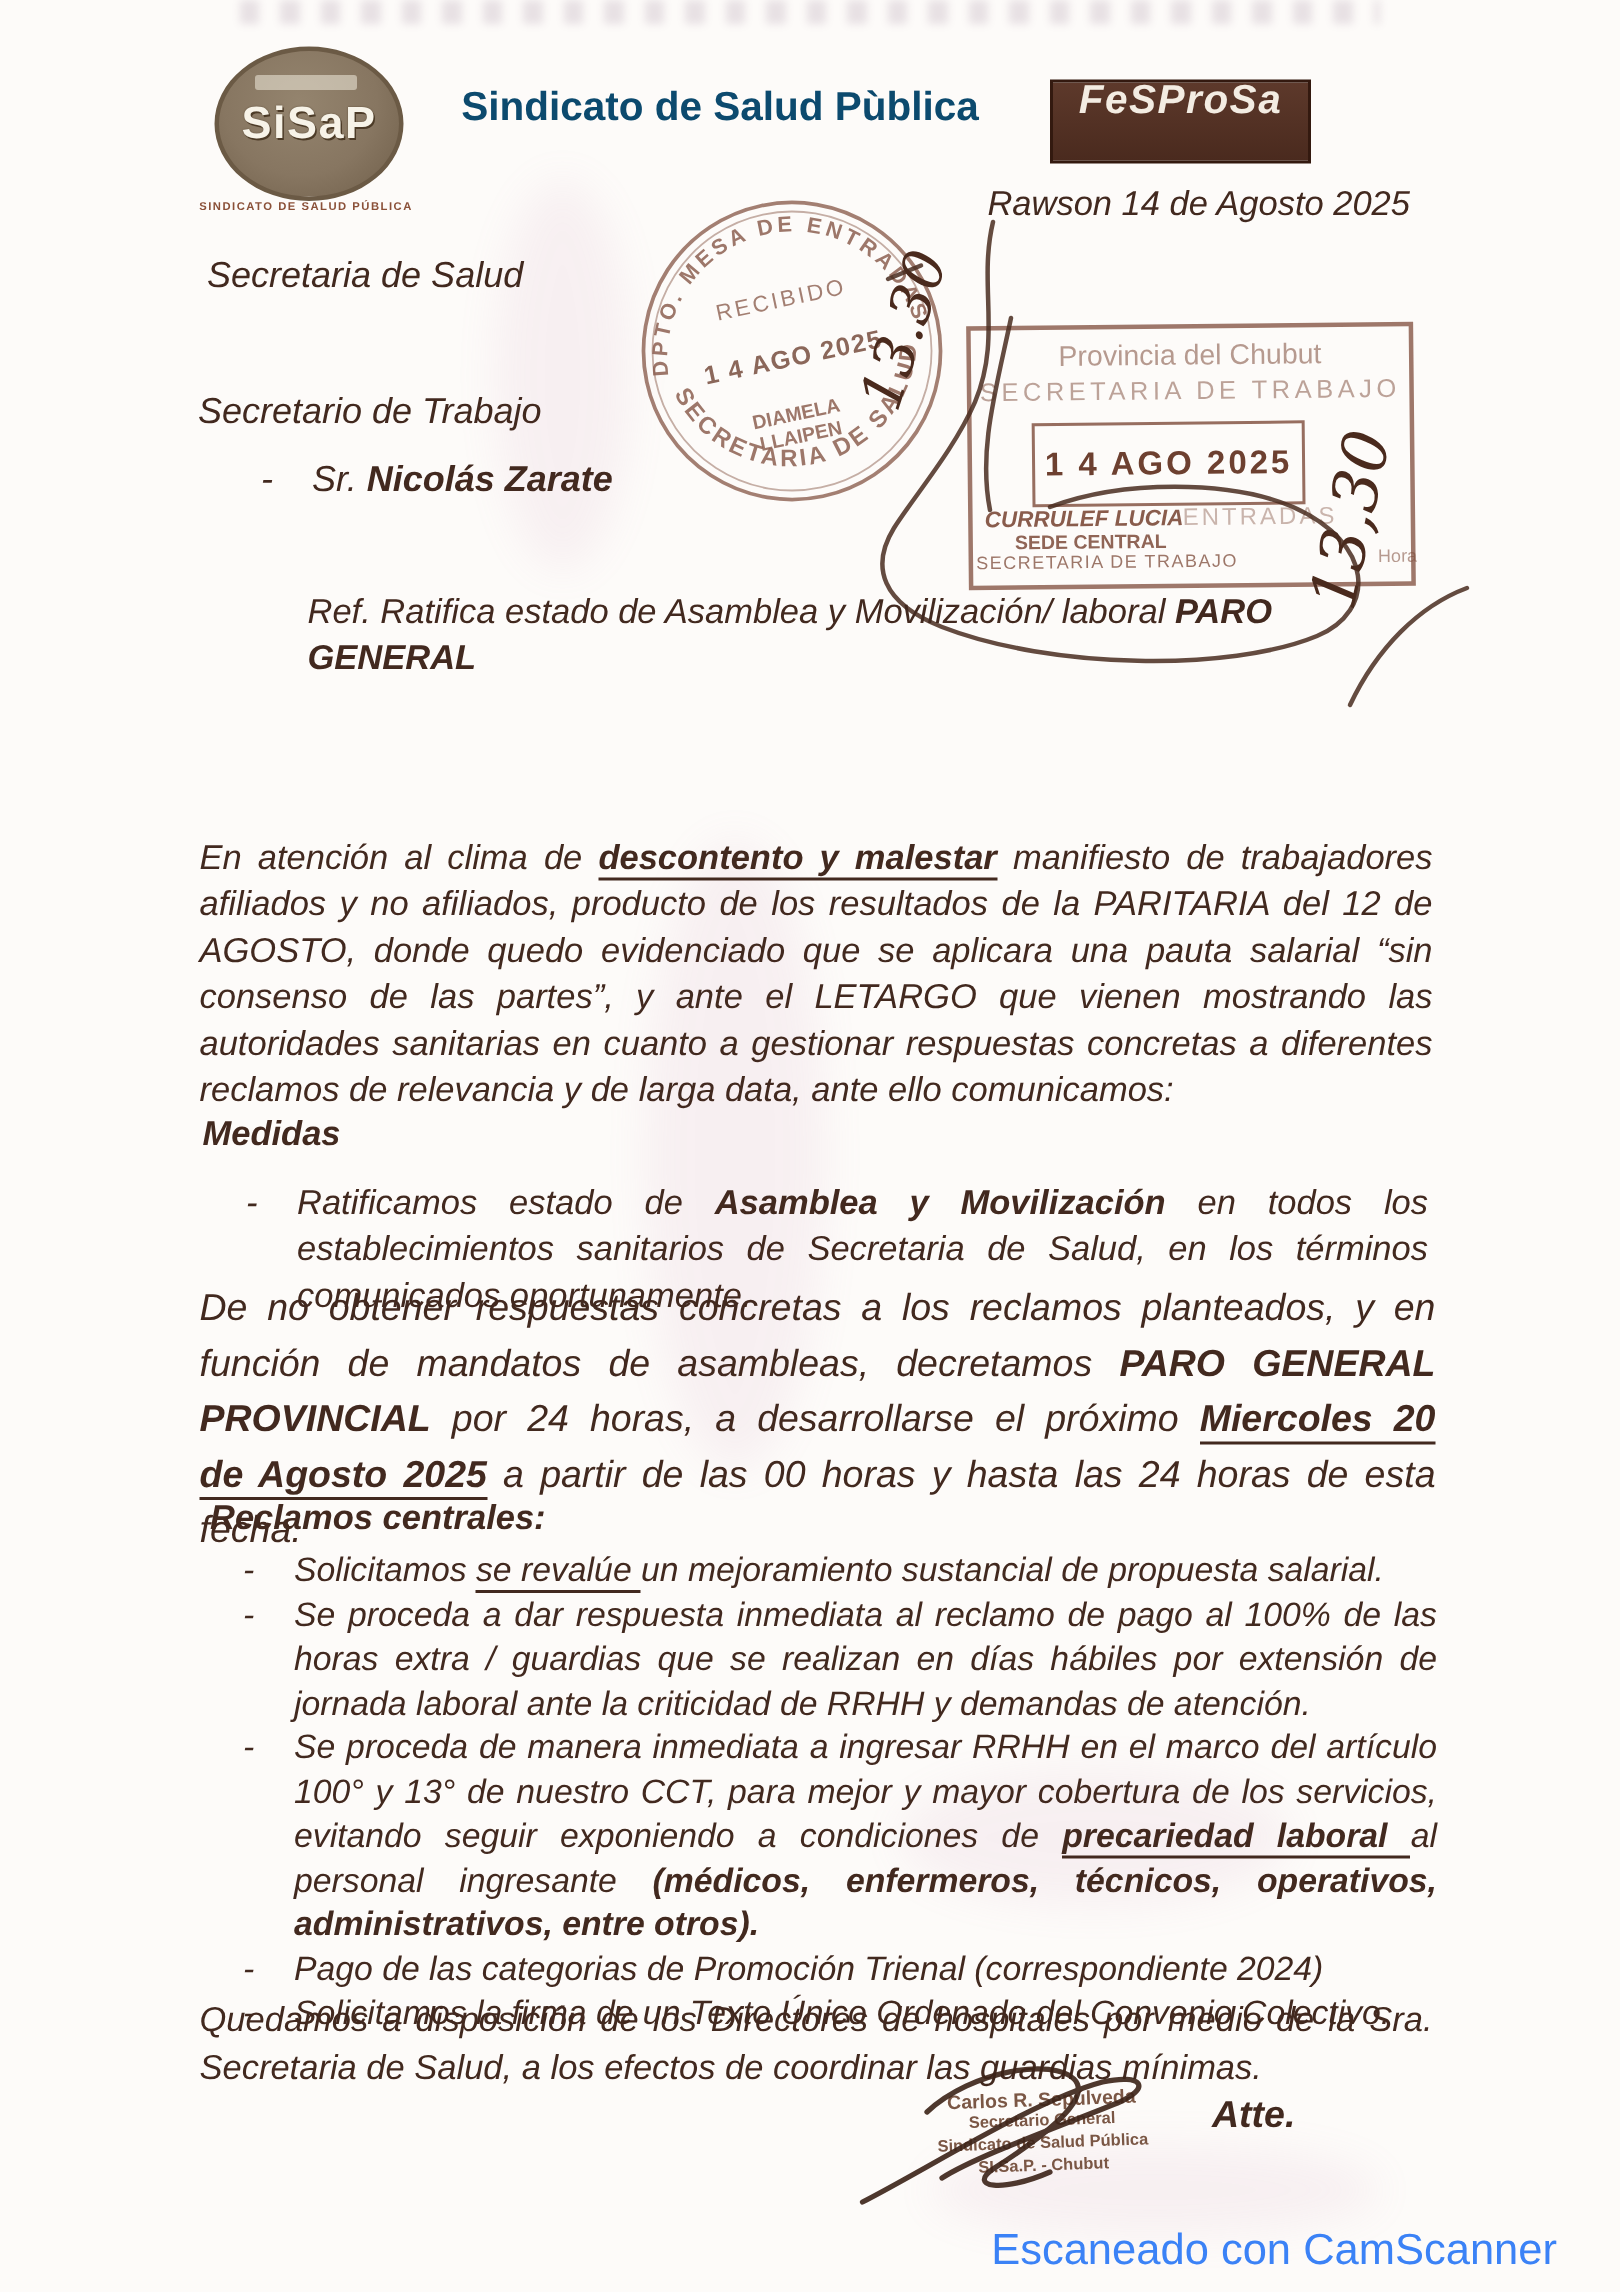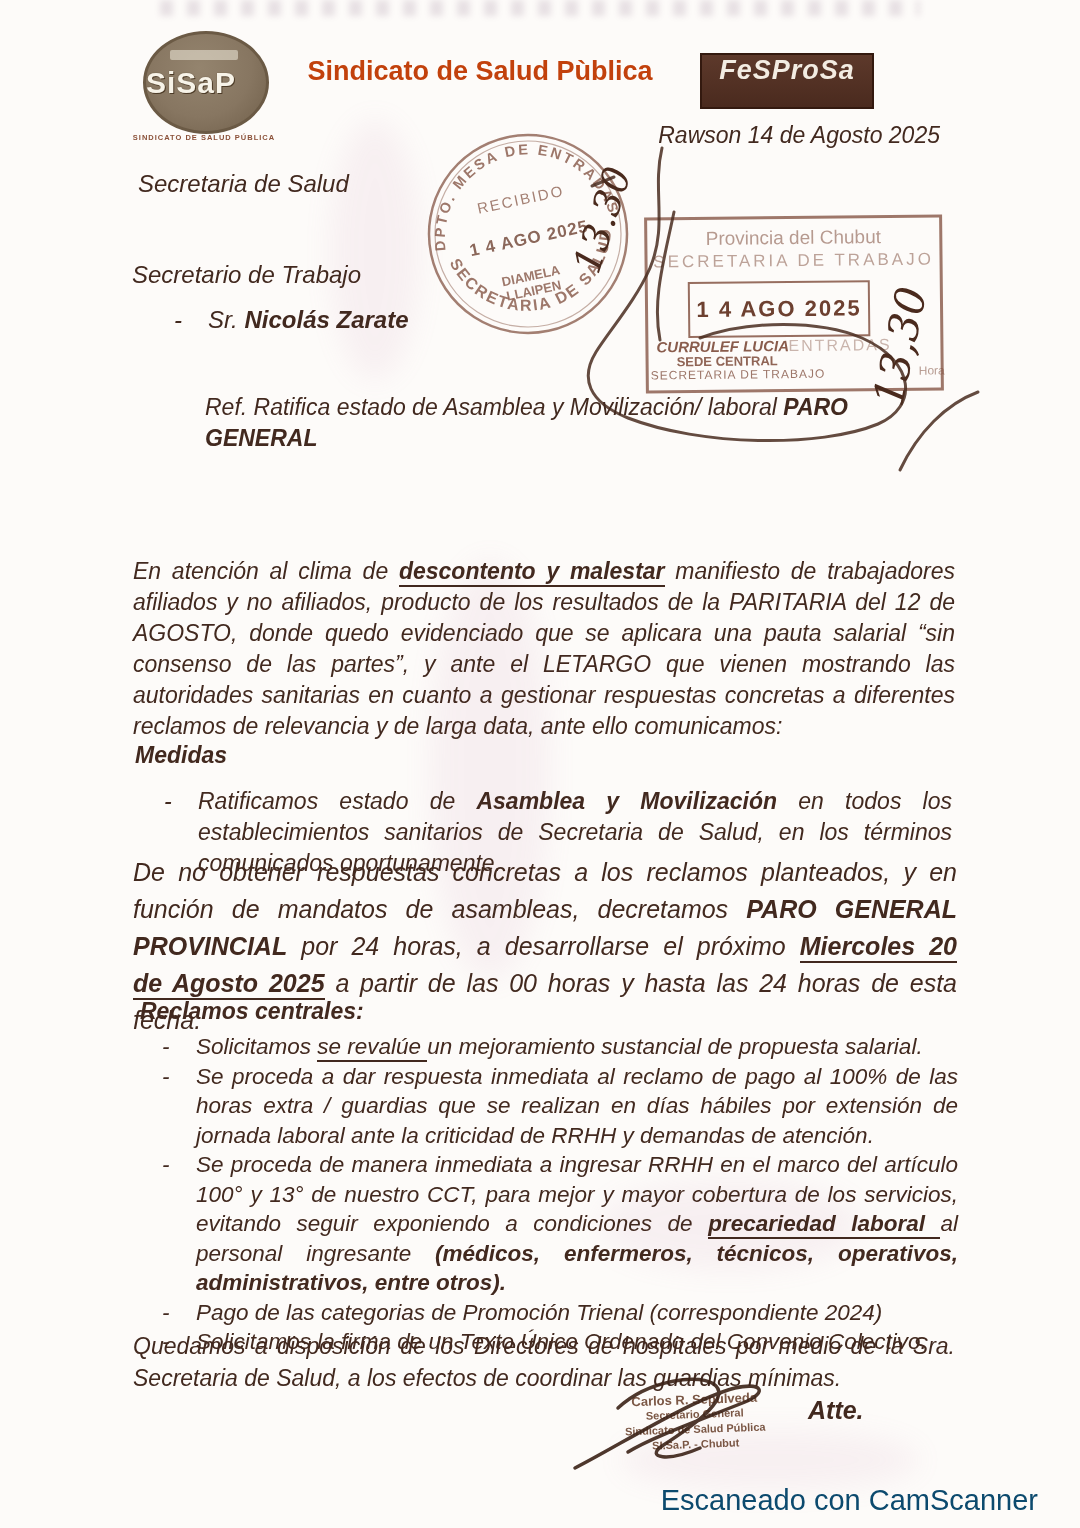--- a/index.html
+++ b/index.html
@@ -10,31 +10,31 @@
   }
   
   .mottle{position:absolute;pointer-events:none;filter:blur(14px);opacity:.10;background:#c78fb0;border-radius:50%;}
   .bleed{position:absolute;pointer-events:none;filter:blur(3px);opacity:.16;
     background:repeating-linear-gradient(90deg,#7a5a78 0 13px,transparent 13px 27px);}
   .b{font-weight:bold;}
   .u{border-bottom:2px solid currentColor;padding-bottom:1px;}
   
   .sisap-logo{position:absolute;left:143px;top:31px;width:120px;height:97px;border-radius:50%;
     background:radial-gradient(ellipse at 45% 35%, #94846e 0%, #877661 55%, #6f5e49 100%);
-    border:3px solid #6b5a45;display:flex;align-items:center;}
+    border:3px solid #6b5a45;display:flex;align-items:center;justify-content:center;}
   .sisap-band{position:absolute;left:24px;top:16px;width:68px;height:10px;background:rgba(240,235,220,.55);border-radius:2px;}
   .sisap-word{font-weight:bold;font-size:30px;letter-spacing:1px;color:#f7f3e8;
     text-shadow:0 0 1px #4d3c28, 1px 1px 0 #4d3c28;}
   .sisap-sub{position:absolute;left:118px;top:133px;width:172px;text-align:center;
     font-size:7.5px;letter-spacing:1px;color:#8a5038;font-weight:bold;}
   .org-title{position:absolute;left:290px;top:56px;width:380px;text-align:center;
-    font-weight:bold;font-size:27px;line-height:31px;color:#c2410c;}
+    font-weight:bold;font-size:27px;line-height:31px;color:#0c4a6e;}
   .fesprosa{position:absolute;left:700px;top:53px;width:170px;height:52px;
     background:linear-gradient(#5d392b,#4a2a1e);border:2px solid #33190f;
-    display:flex;flex-direction:column;align-items:center;justify-content:space-between;gap:32px;}
+    display:flex;flex-direction:column;align-items:center;justify-content:center;gap:32px;}
   .fesprosa-text{font-weight:bold;font-style:italic;font-size:27px;color:#f3ece2;letter-spacing:1px;}
   .fesprosa-line{width:88%;height:3px;background:#efe7da;margin-top:-2px;}
   .dateline{position:absolute;left:620px;top:122px;width:320px;text-align:right;
     font-style:italic;font-size:23px;}
   
   .addr{position:absolute;font-style:italic;font-size:24px;}
   .addr .dash{display:inline-block;width:34px;}
   
   .round-stamp{position:absolute;left:422px;top:128px;width:212px;height:212px;
     transform:rotate(-12deg);opacity:.88;}
@@ -55,21 +55,21 @@
   .para{position:absolute;font-style:italic;font-size:23px;line-height:31px;text-align:justify;}
   .heading{position:absolute;font-style:italic;font-weight:bold;font-size:23px;}
   .biglist{position:absolute;font-style:italic;}
   .li{display:flex;}
   .li .mark{flex:0 0 34px;text-align:left;padding-left:4px;}
   .li .txt{flex:1;text-align:justify;}
   .sig-stamp{position:absolute;left:600px;top:1392px;width:190px;text-align:center;
     color:#6d4632;transform:rotate(-2deg);opacity:.9;}
   .sig-stamp div{line-height:15px;}
   .atte{position:absolute;left:808px;top:1396px;font-style:italic;font-size:25px;font-weight:bold;}
-  .scan-credit{position:absolute;right:42px;top:1484px;font-size:29px;color:#0c4a6e;
+  .scan-credit{position:absolute;right:42px;top:1484px;font-size:29px;color:#3b82f6;
     font-family:"Liberation Sans",sans-serif;font-style:normal;}
   svg.overlay{position:absolute;left:0;top:0;pointer-events:none;}
 </style>
 </head>
 <body>
 
 <div class="page">
 
   <div class="bleed" style="left:160px;top:0;width:760px;height:16px;"></div>
   <div class="mottle" style="left:430px;top:560px;width:120px;height:420px;"></div>

